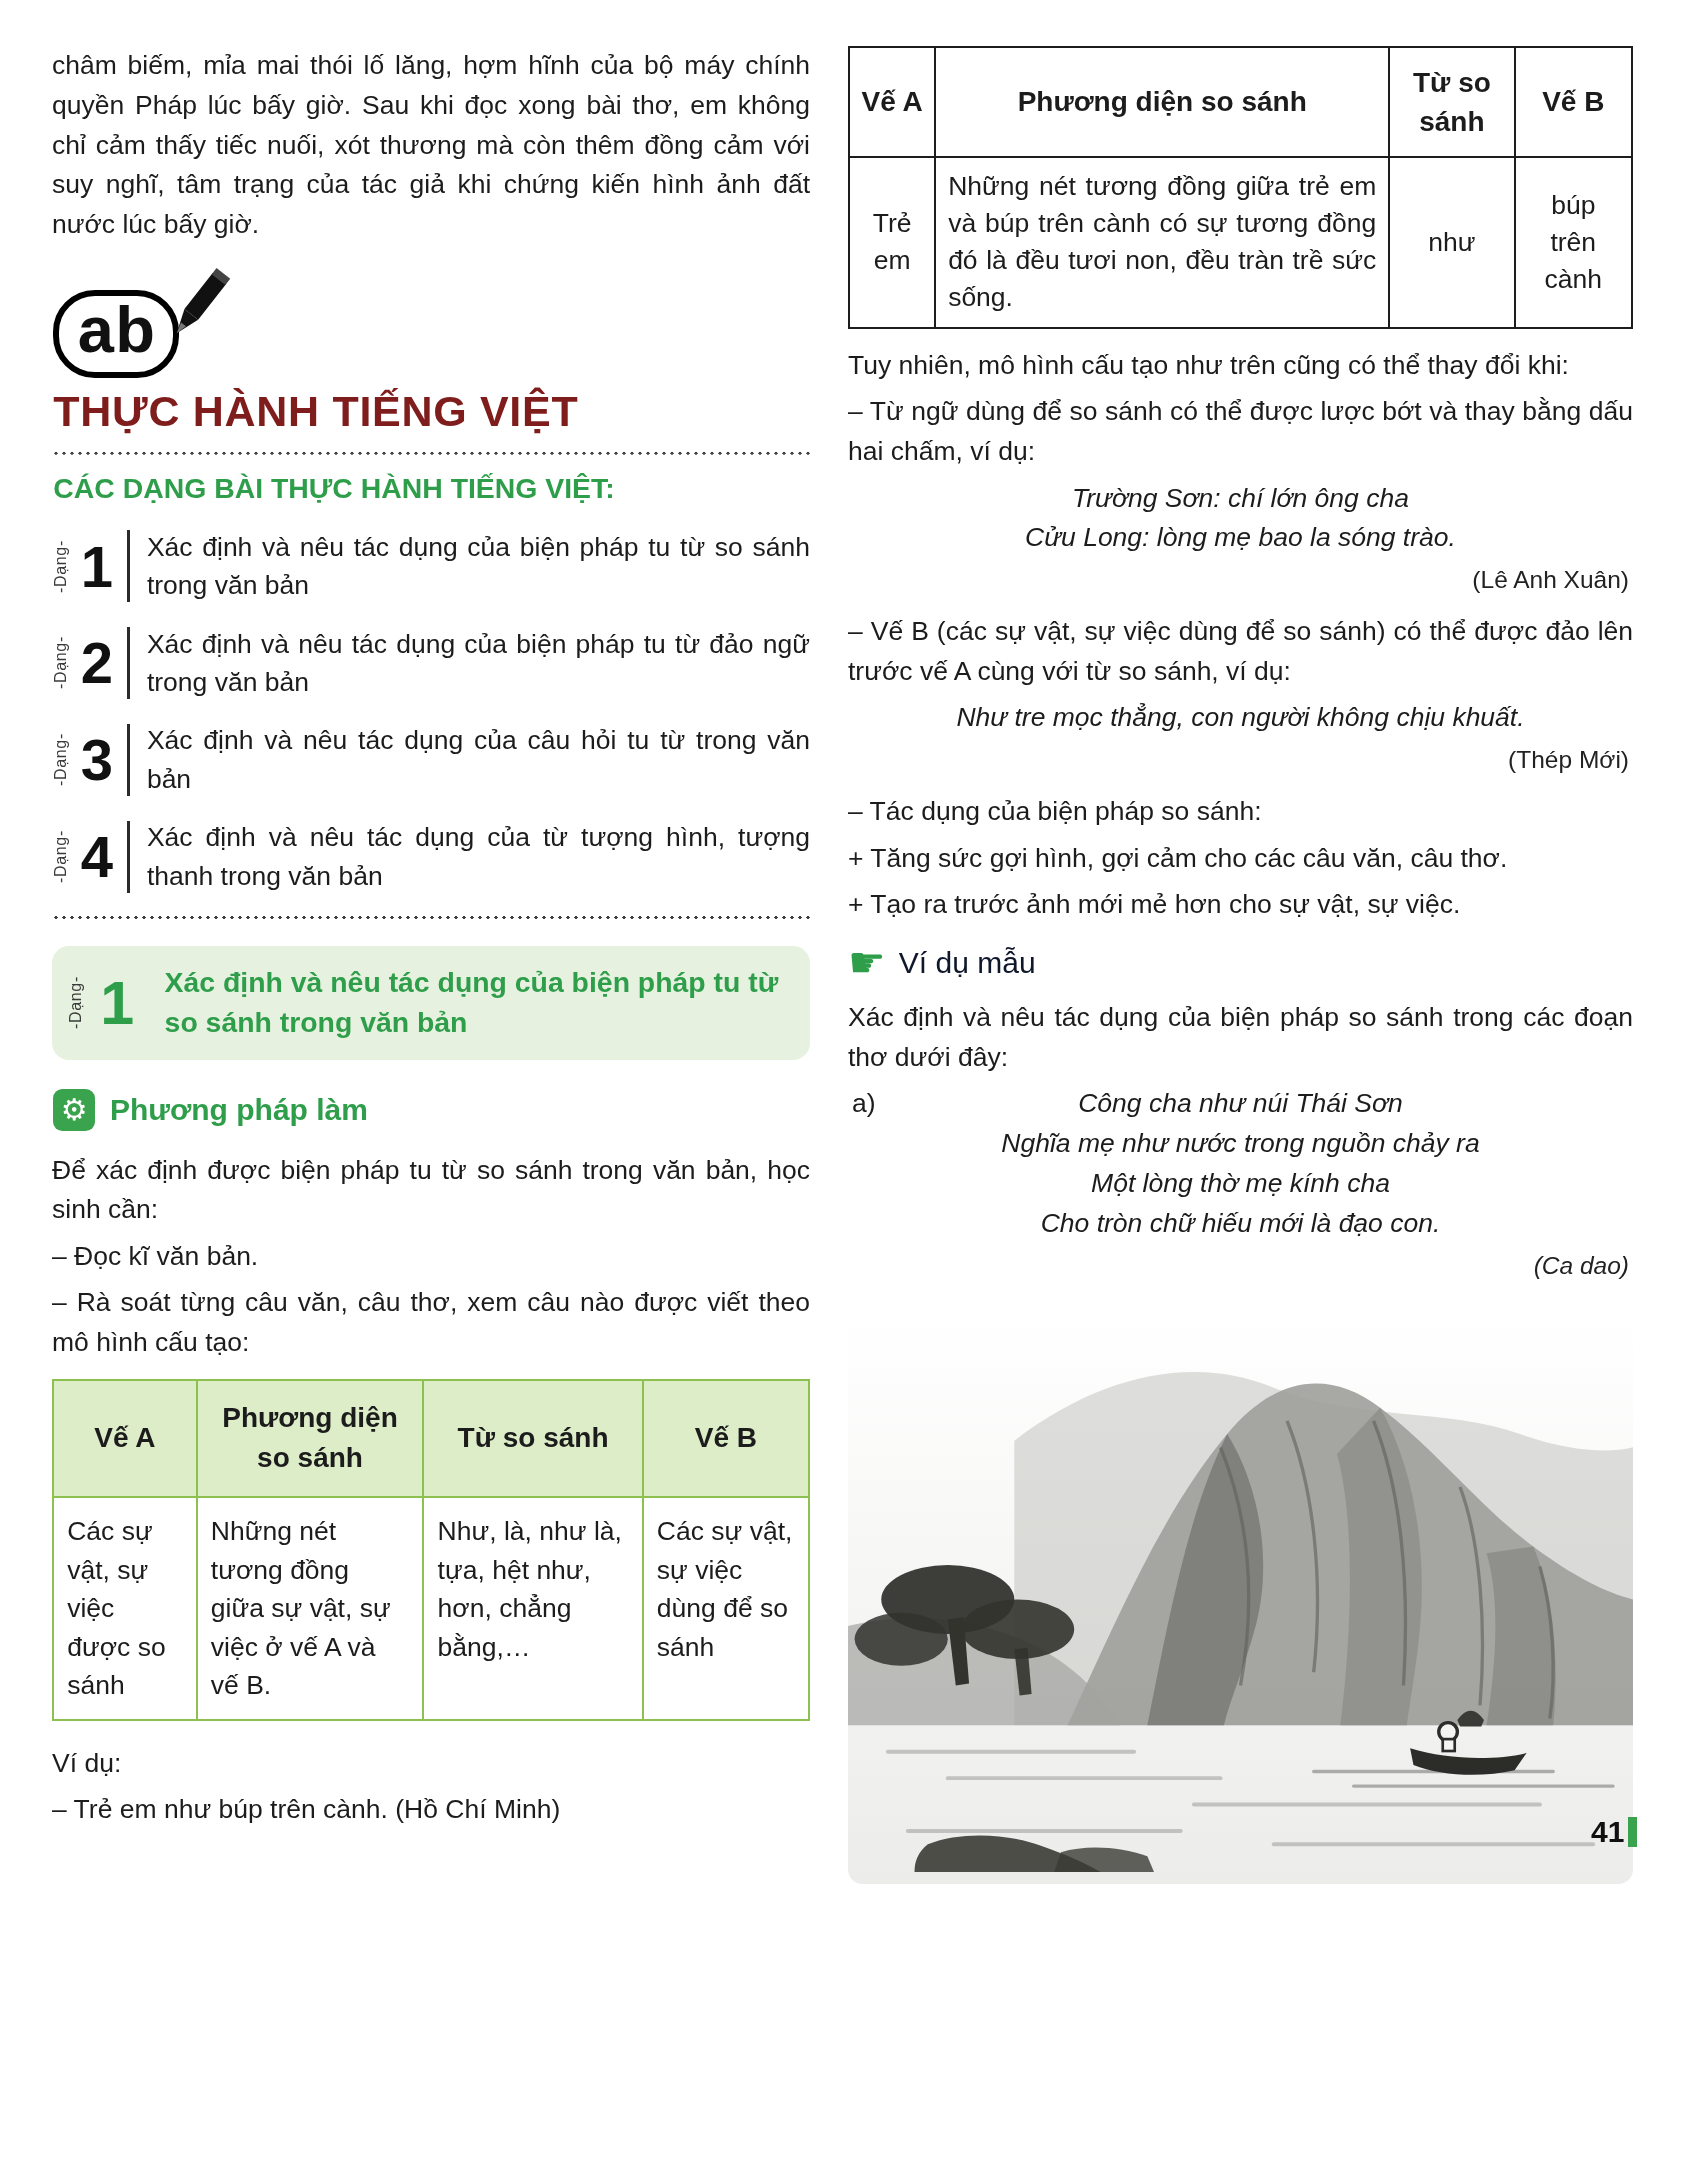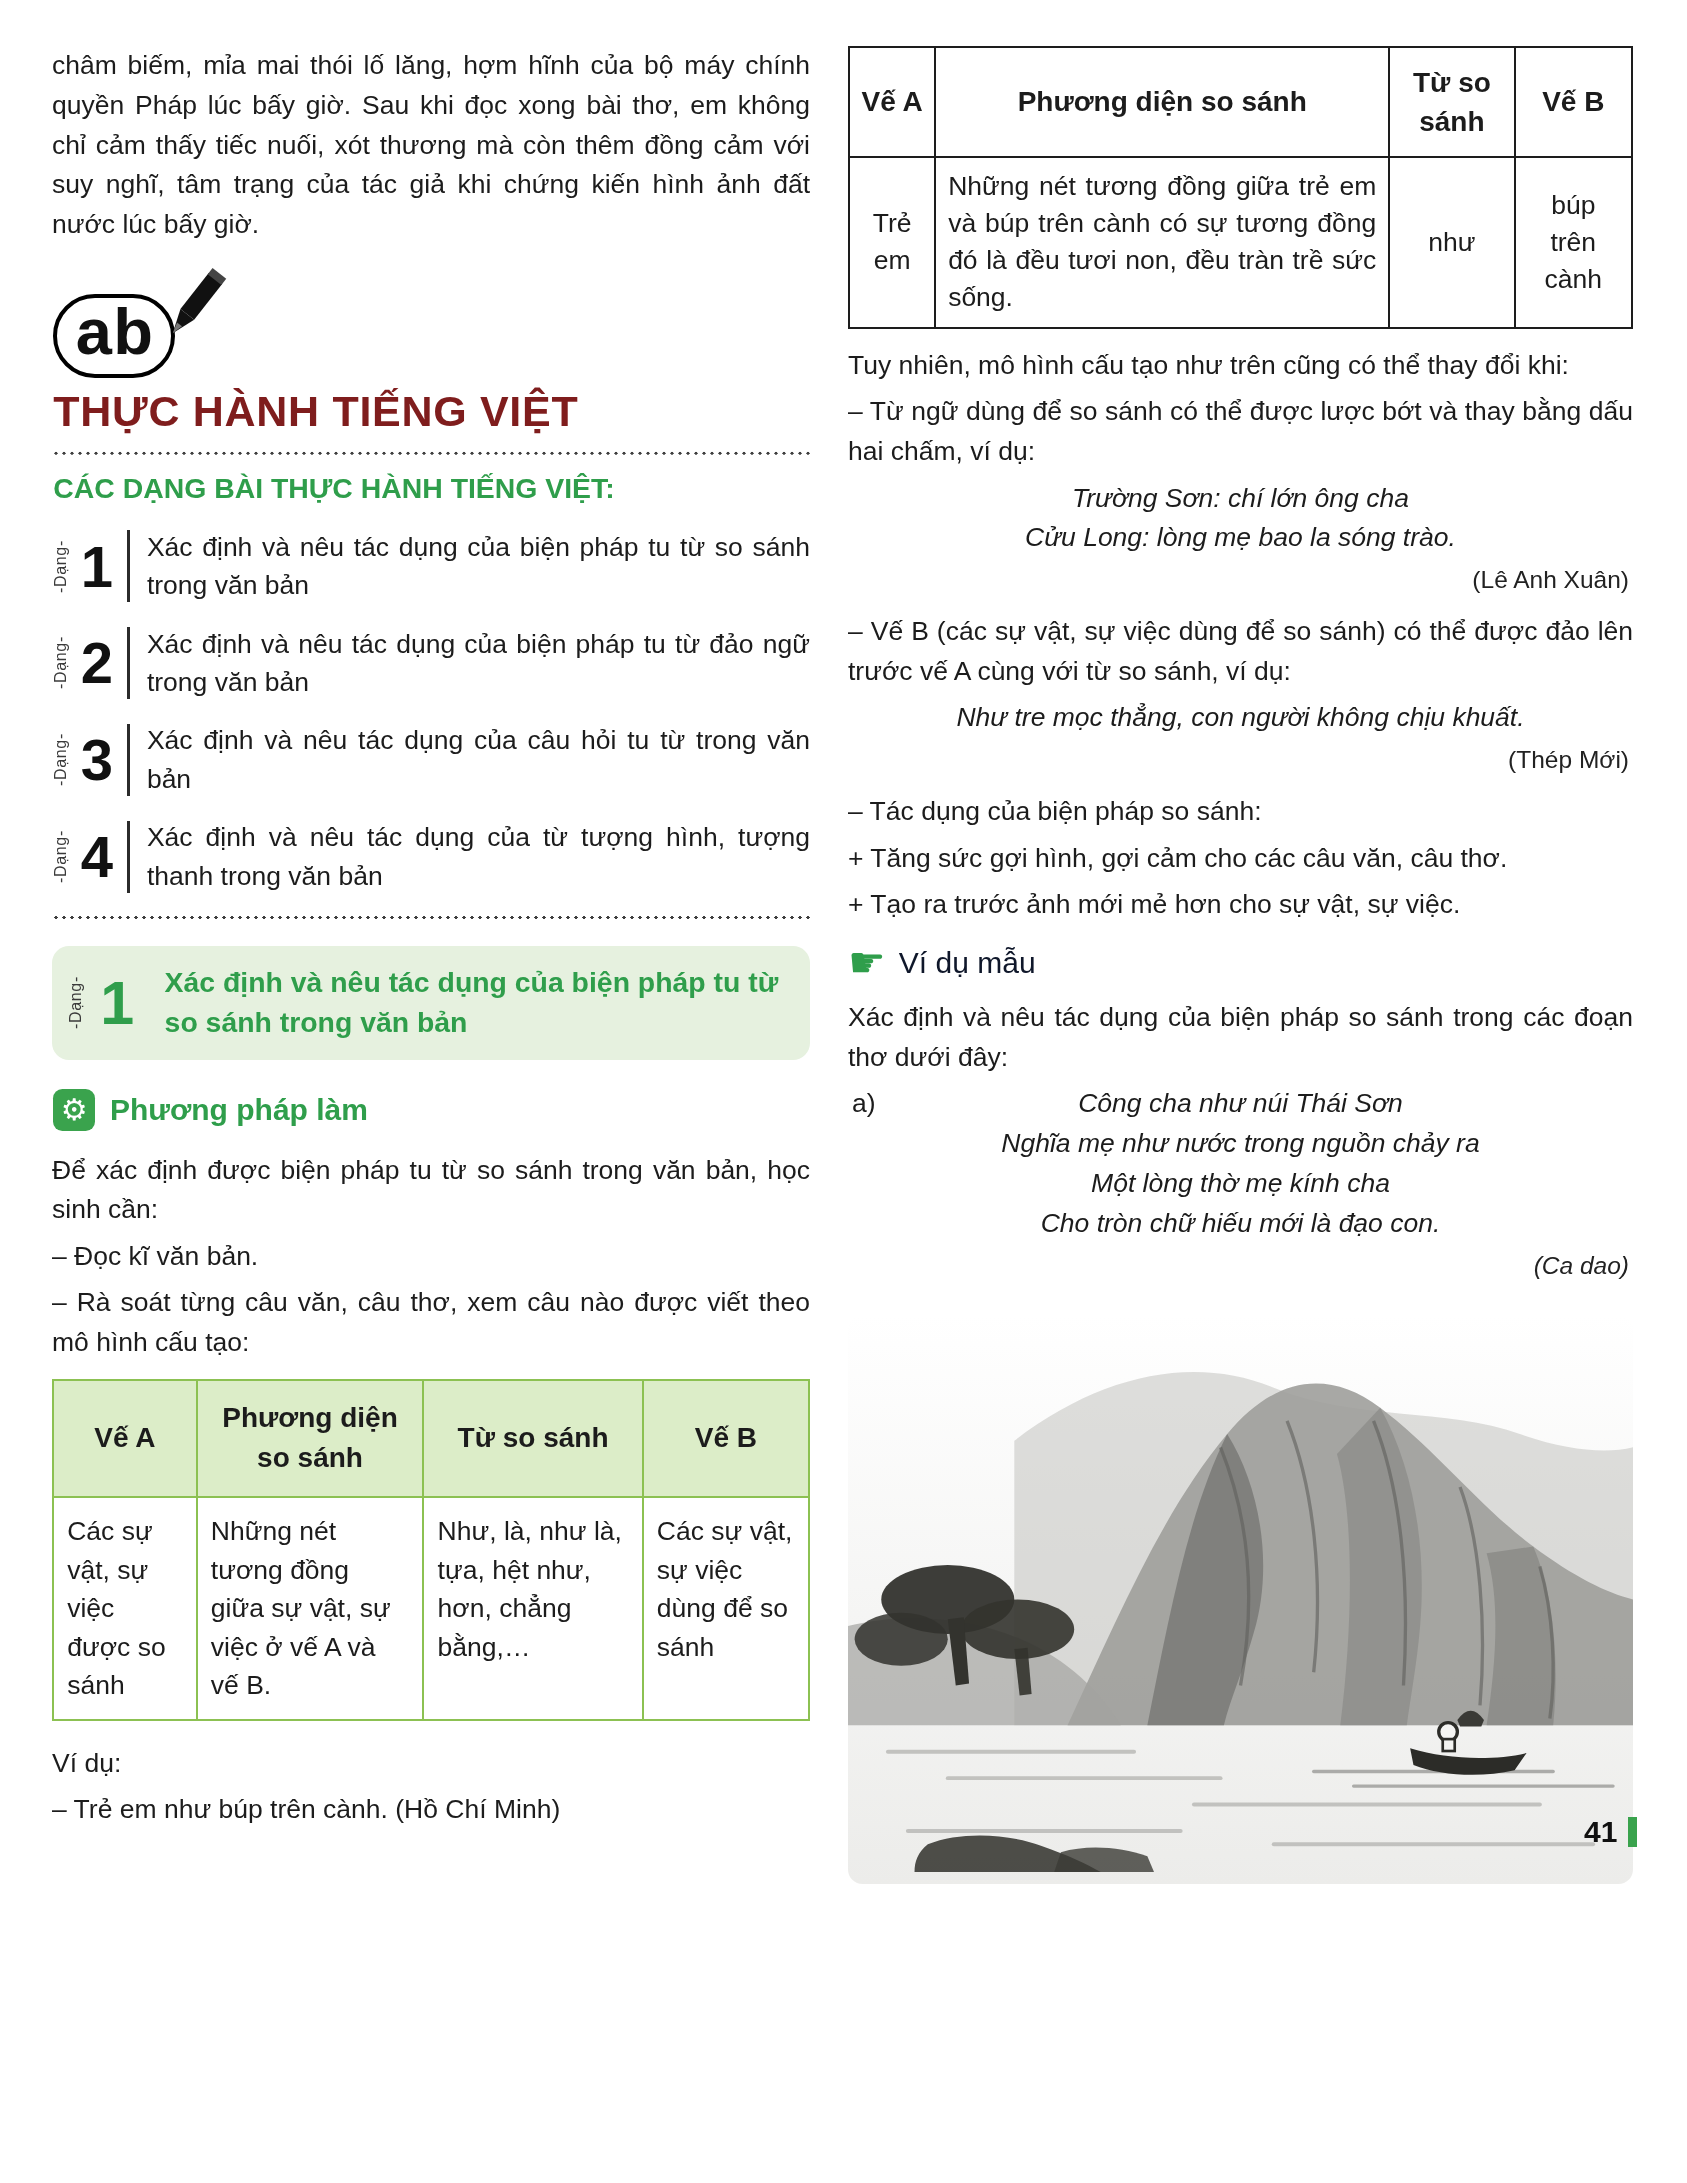--- a/index.html
+++ b/index.html
@@ -15,21 +15,21 @@
 
   p.jp { font-size:26.5px; line-height:1.5; text-align:justify; margin-bottom:6.6px; }
   .center-it { font-style:italic; text-align:center; font-size:26.5px; line-height:1.5; }
   .author-line { text-align:right; font-size:24.5px; line-height:1.4; margin:5.3px 4px 14.6px 0; color:#222; }
   .author-line.italic { font-style:italic; }
 
   
   .logo-row { display:flex; align-items:flex-end; margin:34px 0 9.3px 1.3px; height:99px; }
   .logo-ab {
     font-size:65px; font-weight:800; letter-spacing:1.3px; line-height:1.0;
-    border:4px solid #000000; border-radius:42px; padding:1.3px 17px 9.3px 18.5px; color:#111;
+    border:6px solid #000000; border-radius:42px; padding:1.3px 17px 9.3px 18.5px; color:#111;
   }
   .logo-pencil { margin-left:-22.5px; margin-bottom:30px; }
 
   .section-title {
     color:#7f1d1d; font-size:43px; font-weight:700; letter-spacing:0.7px; margin:9.3px 0 14.6px 1.3px;
   }
   .dotted-rule {
     height:4.6px; margin:6.6px 0 17px 0;
     background-image:radial-gradient(circle, #3f3f3f 1.5px, transparent 1.7px);
     background-size:8px 4.6px; background-repeat:repeat-x; background-position:left center;
@@ -95,21 +95,21 @@
   .poem-first { position:relative; }
   .poem-first .item-label { position:absolute; left:4px; top:0; font-style:normal; font-size:26.5px; }
 
   
   .painting {
     margin-top:32px; width:100%; height:569px; border-radius:14.6px; overflow:hidden;
   }
   .painting svg { width:100%; height:100%; display:block; }
 
   
-  .pagenum { position:absolute; right:50px; bottom:30px; display:flex; align-items:center; gap:11px;margin-top:47px; }
+  .pagenum { position:absolute; right:50px; bottom:30px; display:flex; align-items:center; gap:4px;margin-top:47px; }
   .pagenum-n { font-size:30px; font-weight:800; color:#111; }
   .pagenum-bar { width:8.6px; height:30px; background:#3aa34d; }
 
   .mb-sm { margin-bottom:4px; }
 </style>
 </head>
 <body>
 
 <div class="sheet">
   <div class="columns">

